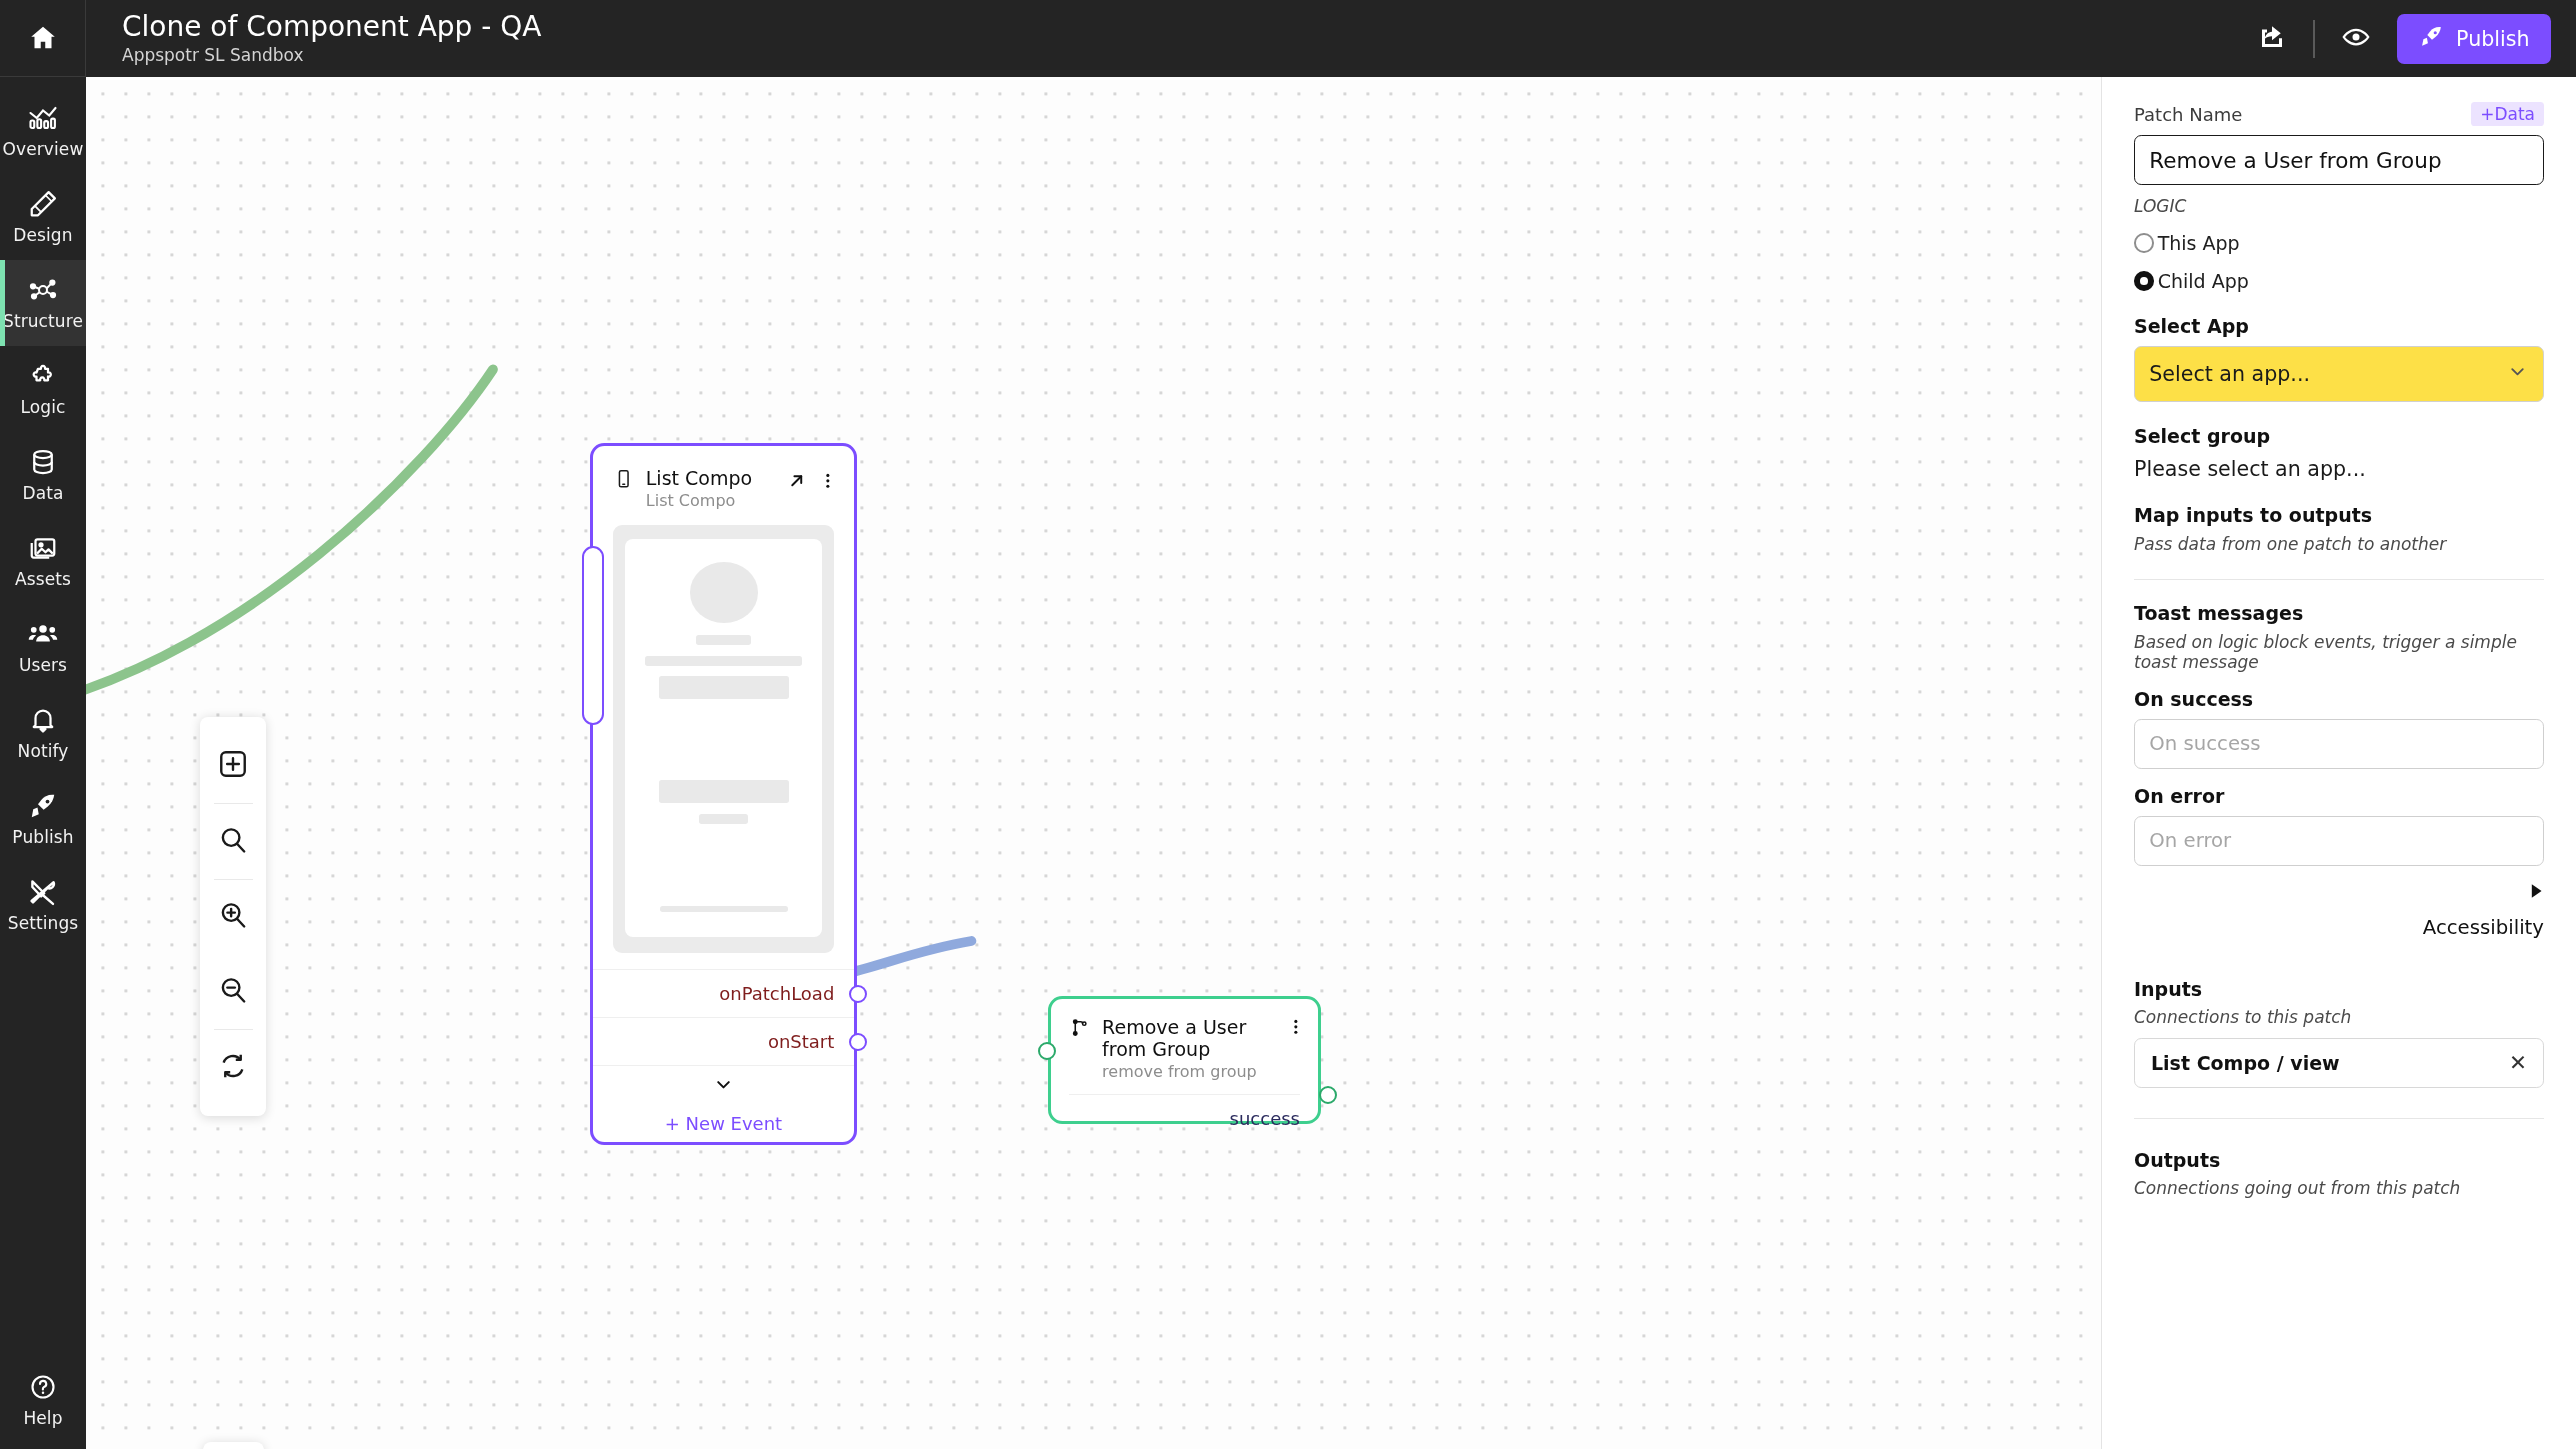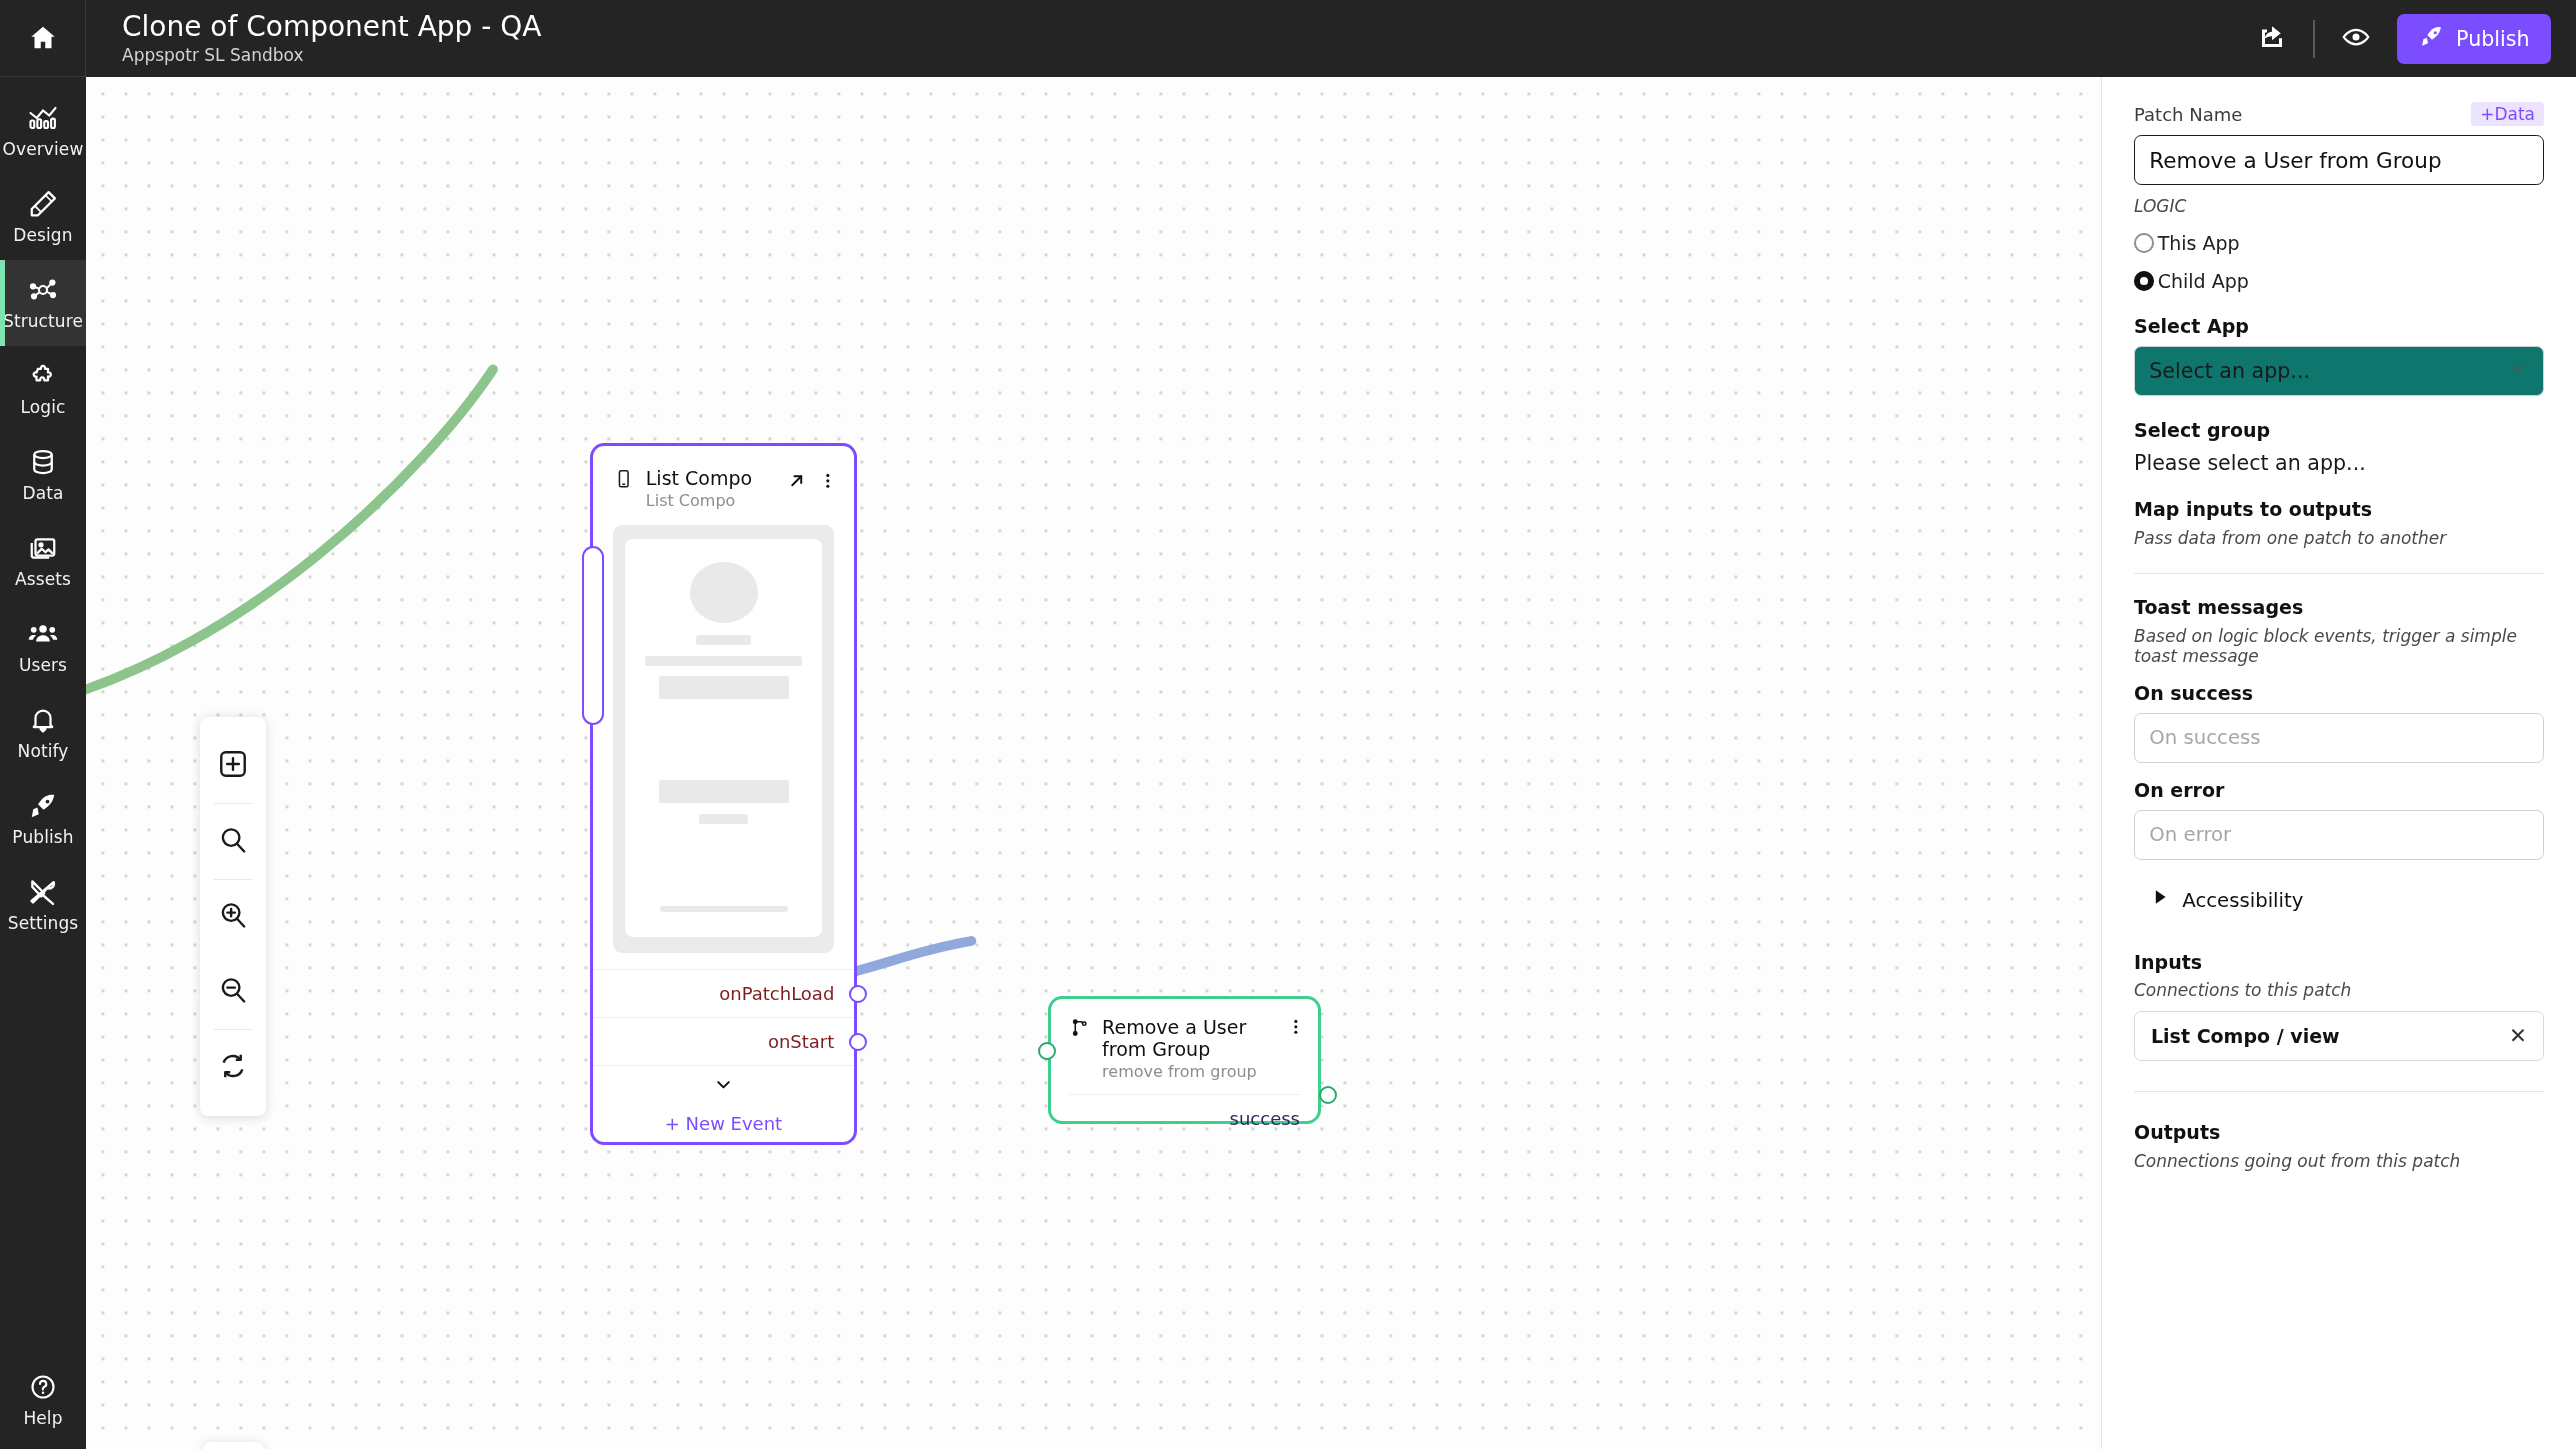--- a/index.html
+++ b/index.html
@@ -171,35 +171,35 @@
   }
   .rp-kind { font-size: 17px; color: #4a4a4a; font-style: italic; margin-top: 10.7px; }
   .radio-row { display: flex; align-items: center; gap: 4px; margin-top: 16px;
     cursor: pointer; }
   .radio { width: 19.7px; height: 19.7px; border-radius: 50%;
     border: 2.2px solid #8e8e8e; background: #fff; flex: 0 0 19.7px; }
   .radio.on { border: 6.3px solid #111; }
   .radio-label { font-size: 19px; color: #202020; }
   .rp-h { font-size: 19px; font-weight: bold; color: #111; margin-top: 23px; }
   .rp-select {
-    width: 100%; height: 50px; border: 0.9px solid #d0d0d0; border-radius: 7.2px;
+    width: 100%; height: 56px; border: 0.9px solid #d0d0d0; border-radius: 7.2px;
     margin-top: 9px; display: flex; align-items: center; padding: 0 14.3px;
-    font-size: 20.6px; color: #1a1a1a; cursor: pointer; background: #0f766e;
+    font-size: 20.6px; color: #1a1a1a; cursor: pointer; background: #fde047;
   }
   .rp-static { font-size: 20.6px; color: #1a1a1a; margin-top: 10.7px; }
   .rp-note { font-size: 17px; color: #4a4a4a; font-style: italic; margin-top: 7.2px; }
   .rp-hr { height: 0.9px; background: #e6e6e6; margin: 25px 0 0; }
   .rp-field {
     width: 100%; height: 50px; border: 0.9px solid #cfcfcf; border-radius: 7.2px;
     margin-top: 9px; padding: 0 14.3px; font-size: 19.7px; background: #fff;
     font-family: "DejaVu Sans", "Liberation Sans", sans-serif; color: #111;
   }
   .rp-field::placeholder { color: #a6a6a6; }
-  .accordion { display: flex; align-items: flex-start; gap: 14.3px; margin-top: 29px;
-    padding-left: 19.7px; cursor: pointer; }
+  .accordion { display: flex; align-items: flex-end; gap: 14.3px; margin-top: 17px;
+    padding-left: 19.7px; cursor: pointer; flex-direction: column; }
   .acc-label { font-size: 19.7px; color: #111; }
   .chip {
     width: 100%; height: 50px; border: 0.9px solid #d8d8d8; border-radius: 7.2px;
     margin-top: 10.7px; display: flex; align-items: center; padding: 0 16px;
     justify-content: space-between;
   }
   .chip-text { font-size: 19px; font-weight: bold; color: #111; }
   .chip-x { font-size: 21.5px; color: #333; cursor: pointer; line-height: 1; }
 </style>
 </head>

